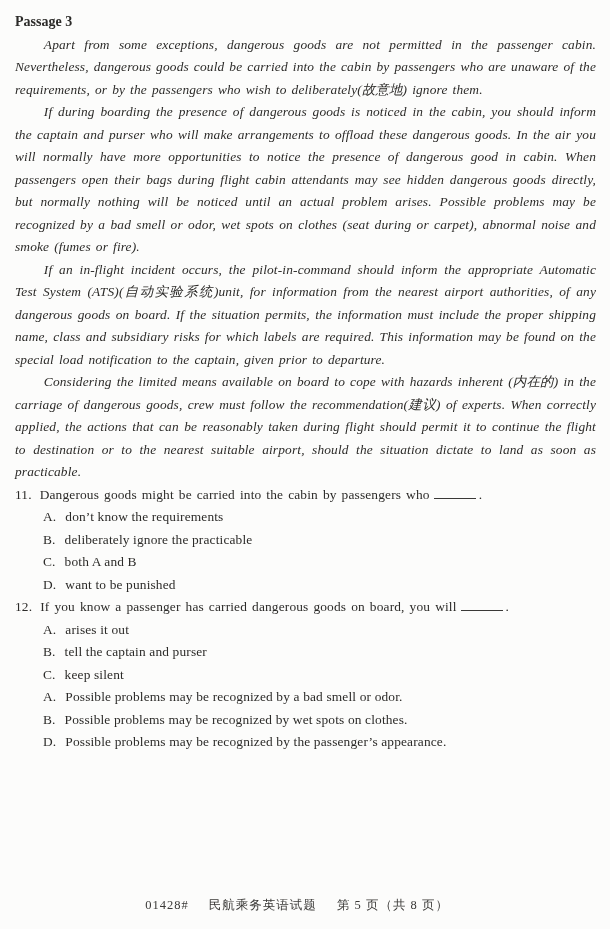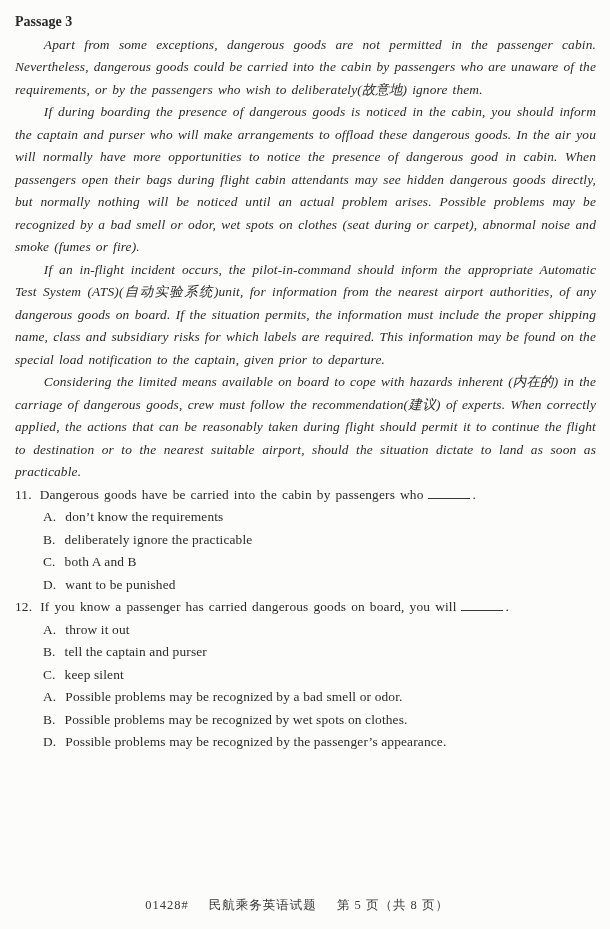--- a/index.html
+++ b/index.html
@@ -77,29 +77,29 @@
 <div class="page">
   <div class="passage-title">Passage 3</div>
   <div id="paragraphs">
       <p class="para">Apart from some exceptions, dangerous goods are not permitted in the passenger cabin. Nevertheless, dangerous goods could be carried into the cabin by passengers who are unaware of the requirements, or by the passengers who wish to deliberately(故意地) ignore them.</p>
       <p class="para">If during boarding the presence of dangerous goods is noticed in the cabin, you should inform the captain and purser who will make arrangements to offload these dangerous goods. In the air you will normally have more opportunities to notice the presence of dangerous good in cabin. When passengers open their bags during flight cabin attendants may see hidden dangerous goods directly, but normally nothing will be noticed until an actual problem arises. Possible problems may be recognized by a bad smell or odor, wet spots on clothes (seat during or carpet), abnormal noise and smoke (fumes or fire).</p>
       <p class="para">If an in-flight incident occurs, the pilot-in-command should inform the appropriate Automatic Test System (ATS)(自动实验系统)unit, for information from the nearest airport authorities, of any dangerous goods on board. If the situation permits, the information must include the proper shipping name, class and subsidiary risks for which labels are required. This information may be found on the special load notification to the captain, given prior to departure.</p>
       <p class="para">Considering the limited means available on board to cope with hazards inherent (内在的) in the carriage of dangerous goods, crew must follow the recommendation(建议) of experts. When correctly applied, the actions that can be reasonably taken during flight should permit it to continue the flight to destination or to the nearest suitable airport, should the situation dictate to land as soon as practicable.</p>
     </div>
   <div id="questions">
       <div class="question">
-        <div class="stem"><span class="qnum">11.</span><span>Dangerous goods have be carried into the cabin by passengers who</span><span class="blank"></span><span>.</span></div>
+        <div class="stem"><span class="qnum">11.</span><span>Dangerous goods might be carried into the cabin by passengers who</span><span class="blank"></span><span>.</span></div>
         <div class="option"><span class="opt-label">A.</span><span class="opt-text">don’t know the requirements</span></div>
         <div class="option"><span class="opt-label">B.</span><span class="opt-text">deliberately ignore the practicable</span></div>
         <div class="option"><span class="opt-label">C.</span><span class="opt-text">both A and B</span></div>
         <div class="option"><span class="opt-label">D.</span><span class="opt-text">want to be punished</span></div>
       </div>
       <div class="question">
         <div class="stem"><span class="qnum">12.</span><span>If you know a passenger has carried dangerous goods on board, you will</span><span class="blank"></span><span>.</span></div>
-        <div class="option"><span class="opt-label">A.</span><span class="opt-text">throw it out</span></div>
+        <div class="option"><span class="opt-label">A.</span><span class="opt-text">arises it out</span></div>
         <div class="option"><span class="opt-label">B.</span><span class="opt-text">tell the captain and purser</span></div>
         <div class="option"><span class="opt-label">C.</span><span class="opt-text">keep silent</span></div>
       </div>
       <div class="question">
         <div class="option"><span class="opt-label">A.</span><span class="opt-text">Possible problems may be recognized by a bad smell or odor.</span></div>
         <div class="option"><span class="opt-label">B.</span><span class="opt-text">Possible problems may be recognized by wet spots on clothes.</span></div>
         <div class="option"><span class="opt-label">D.</span><span class="opt-text">Possible problems may be recognized by the passenger’s appearance.</span></div>
       </div>
     </div>
 </div>

